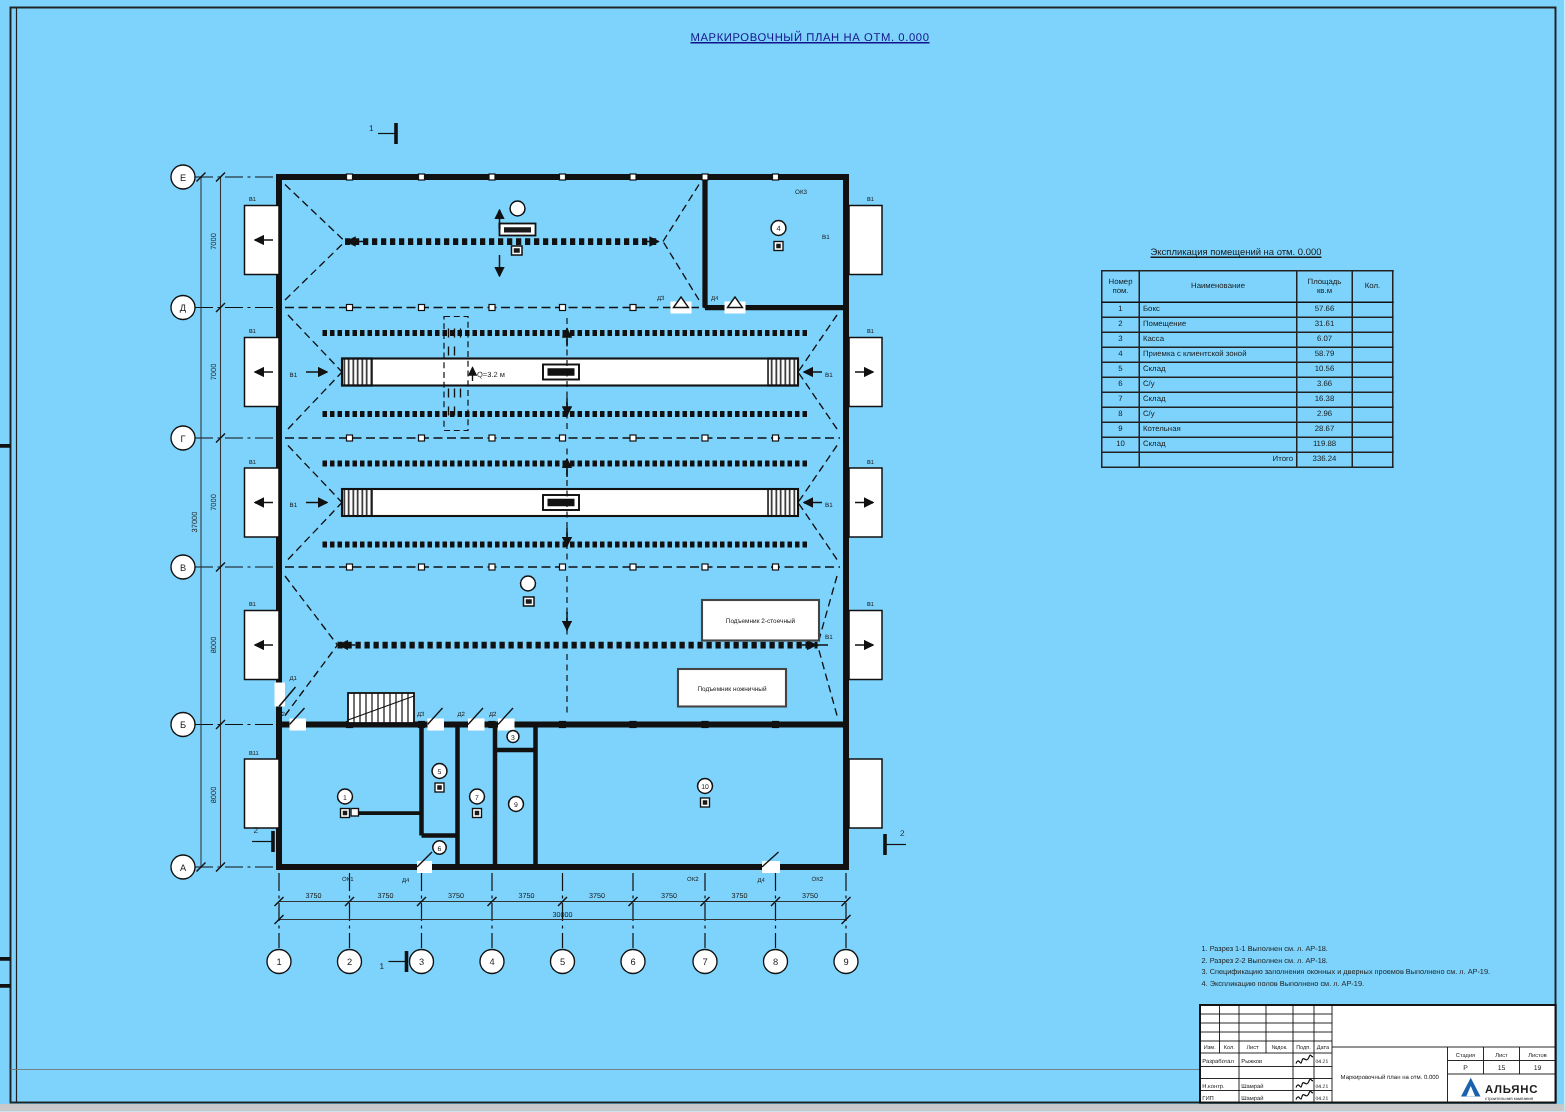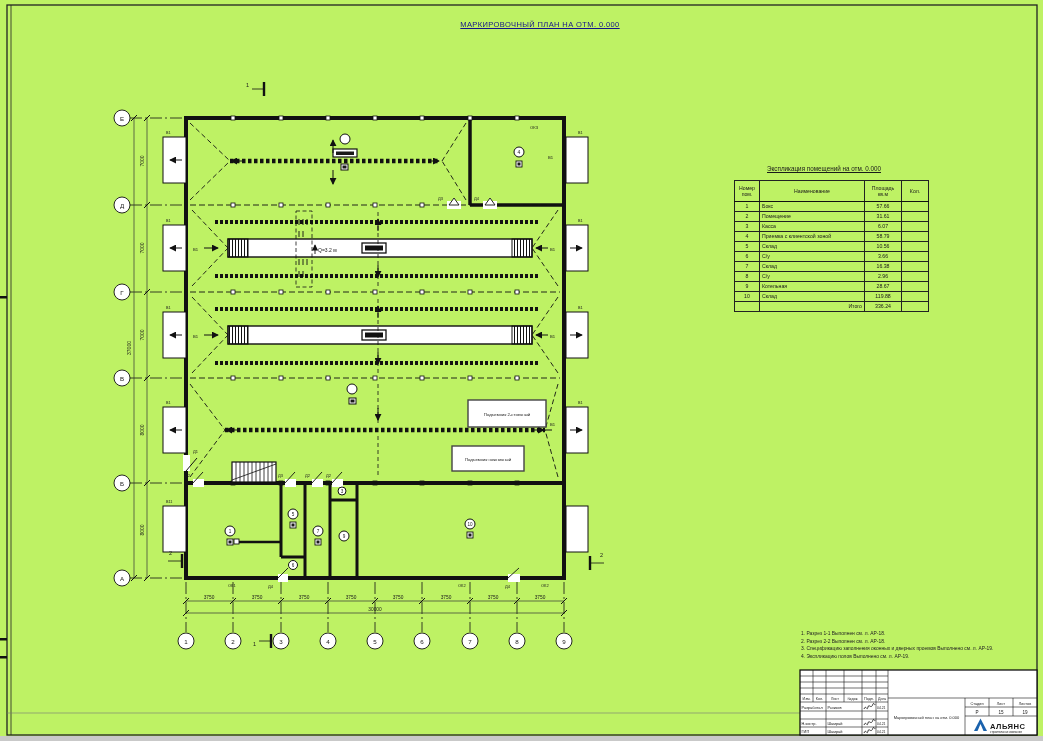--- a/index.html
+++ b/index.html
@@ -1,18 +1,18 @@
 <!DOCTYPE html>
 <html><head>
 <meta charset="utf-8">
 <style>
   html,body{margin:0;padding:0;background:#ffffff;width:1043px;height:741px;overflow:hidden;
     font-family:"Liberation Sans", sans-serif; color:#1a1a1a;}
   .abs{position:absolute;}
-  #sheet{position:relative;width:1043px;height:741px;background:#bef264;text-decoration:underline;}
+  #sheet{position:relative;width:1043px;height:741px;background:#7dd3fc;text-decoration:underline;}
   #main-title{top:20px;left:320px;width:440px;text-align:center;font-size:7.5px;
     letter-spacing:.4px;text-decoration:underline;color:#14148a;}
   svg text{font-family:"Liberation Sans",sans-serif;fill:#1a1a1a;}
   
   #explication{top:165px;left:734px;width:180px;}
   #expl-title{font-size:6.3px;text-align:center;text-decoration:underline;margin-bottom:8px;white-space:nowrap;}
   #expl-table{border-collapse:collapse;table-layout:fixed;width:178px;}
   #expl-table td{border:0.7px solid #222;font-size:5.2px;line-height:6.5px;height:9px;
     padding:0 2px;overflow:hidden;white-space:nowrap;}
   #expl-table tr.hdr td{font-size:5.2px;text-align:center;height:20px;white-space:normal;line-height:6px;border-bottom:1.2px solid #111;}

